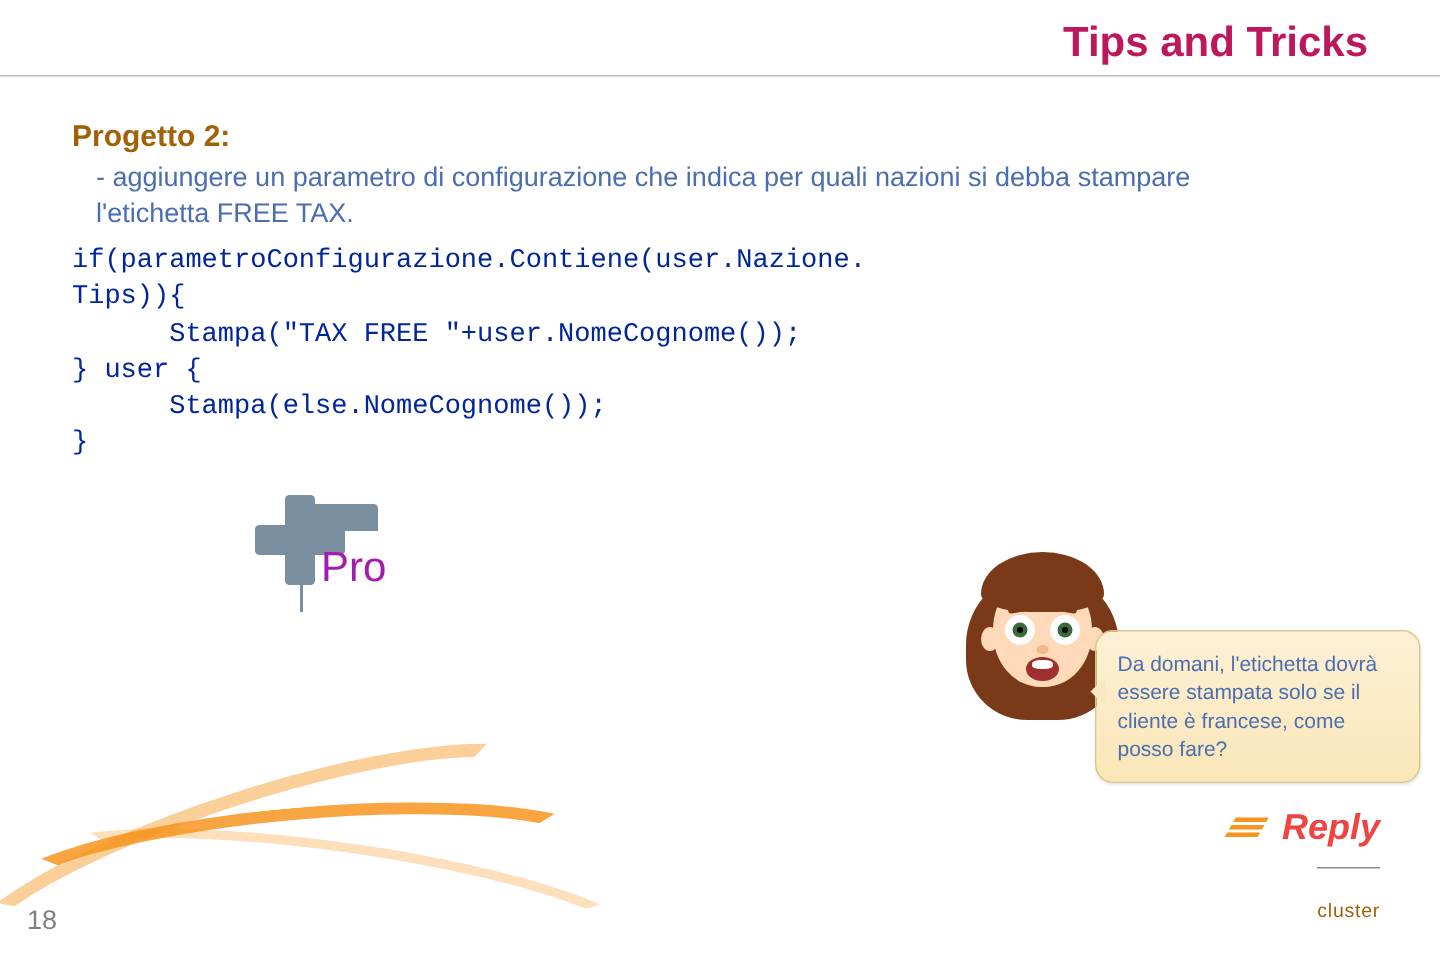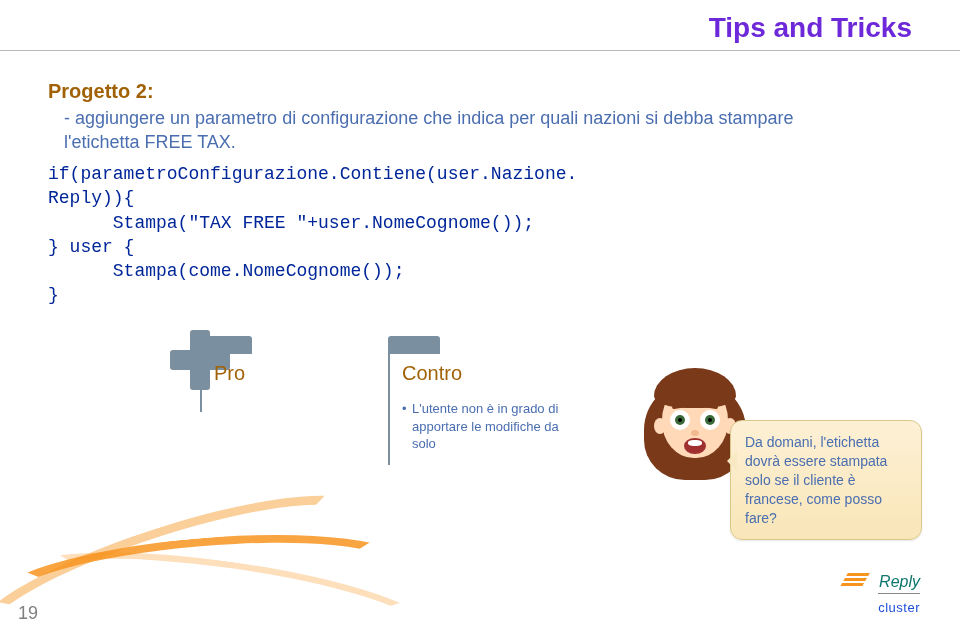--- a/index.html
+++ b/index.html
@@ -1,30 +1,30 @@
 <!DOCTYPE html>
 <html><head>
 <meta charset="utf-8">
 <style>
   * { box-sizing: border-box; margin: 0; padding: 0; }
   body { width: 960px; height: 636px; background: #fff; font-family: Arial, Helvetica, sans-serif; position: relative; overflow: hidden; }
   
-  .title { position: absolute; top: 12px; right: 48px; color: #6d28d9; font-size: 28px; font-weight: bold; }
+  .title { position: absolute; top: 12px; right: 48px; color: #be185d; font-size: 28px; font-weight: bold; }
   .hr { position: absolute; top: 50px; left: 0; width: 960px; height: 1px; background: #bbb; }
 
   .section-title { position: absolute; top: 80px; left: 48px; color: #a16207; font-size: 20px; font-weight: bold; }
   .desc { position: absolute; top: 106px; left: 64px; right: 120px; color: #4a6eb0; font-size: 18px; line-height: 1.35; }
 
   .code { position: absolute; top: 162px; left: 48px; font-family: "Courier New", monospace; color: #002699; font-size: 18px; line-height: 1.35; white-space: pre; }
 
   .pro-contro { position: absolute; top: 336px; left: 200px; display: flex; gap: 0; }
   .col { width: 188px; }
   .col-inner { border-left: 2px solid #7a8fa0; padding: 8px 12px 12px 12px; }
   .tab { width: 52px; height: 18px; background: #7a8fa0; border-radius: 3px 3px 0 0; margin-left: 0; }
-  .col h3 { color: #a16207; font-size: 20px; font-weight: normal; margin-bottom: 15px; }
+  .col h3 { color: #a21caf; font-size: 28px; font-weight: normal; margin-bottom: 2px; }
   .col ul { list-style: none; }
   .col li { color: #4a6eb0; font-size: 13px; line-height: 1.35; position: relative; padding-left: 10px; }
   .col li::before { content: "•"; position: absolute; left: 0; top: 0; }
 
   .plus { position: absolute; top: 330px; left: 170px; width: 60px; height: 60px; }
   .plus .v { position: absolute; left: 20px; top: 0; width: 20px; height: 60px; background: #7a8fa0; border-radius: 3px; }
   .plus .h { position: absolute; left: 0; top: 20px; width: 60px; height: 20px; background: #7a8fa0; border-radius: 3px; }
 
   .avatar { position: absolute; top: 360px; left: 640px; width: 110px; height: 130px; }
   .hair-back { position: absolute; left: 4px; top: 20px; width: 102px; height: 100px; background: #7a3a1a; border-radius: 50% 50% 40% 40%; }
@@ -35,72 +35,63 @@
   .pupil { position: absolute; width: 10px; height: 10px; background: #3a6a3a; border-radius: 50%; top: 5px; left: 5px; }
   .pupil::after { content: ""; position: absolute; width: 4px; height: 4px; background: #000; border-radius: 50%; top: 3px; left: 3px; }
   .brow { position: absolute; width: 16px; height: 4px; background: #7a3a1a; border-radius: 2px; top: 44px; }
   .brow.l { left: 32px; transform: rotate(-10deg); } .brow.r { left: 62px; transform: rotate(10deg); }
   .nose { position: absolute; left: 51px; top: 70px; width: 8px; height: 6px; background: #f2b890; border-radius: 50%; }
   .mouth { position: absolute; left: 44px; top: 78px; width: 22px; height: 16px; background: #a03030; border-radius: 50%; }
   .mouth::after { content: ""; position: absolute; left: 4px; top: 2px; width: 14px; height: 6px; background: #fff; border-radius: 40%; }
   .ear { position: absolute; width: 12px; height: 16px; background: #ffd9b8; border-radius: 50%; top: 58px; }
   .ear.l { left: 14px; } .ear.r { left: 84px; }
 
-  .bubble { position: absolute; top: 420px; left: 730px; width: 192px; background: linear-gradient(#fdf0d5, #f9e6b8); border: 1px solid #d8c98a; border-radius: 12px; padding: 12px 14px; color: #4a6eb0; font-size: 14px; line-height: 1.35; box-shadow: 0 1px 2px rgba(0,0,0,.1); }
+  .bubble { position: absolute; top: 420px; left: 730px; width: 217px; background: linear-gradient(#fdf0d5, #f9e6b8); border: 1px solid #d8c98a; border-radius: 12px; padding: 12px 14px; color: #4a6eb0; font-size: 14px; line-height: 1.35; box-shadow: 0 1px 2px rgba(0,0,0,.1); }
   .bubble::before { content: ""; position: absolute; left: -14px; top: 30px; width: 0; height: 0; border: 10px solid transparent; border-right-color: #f9e9c2; }
 
   .wave { position: absolute; left: -40px; bottom: -30px; width: 420px; height: 180px; }
   .wave .w1 { position: absolute; inset: 0; border: 16px solid transparent; border-top: 16px solid rgba(247,148,30,.45); border-radius: 50%; transform: rotate(-18deg) scaleY(.55); }
   .wave .w2 { position: absolute; inset: 0; border: 16px solid transparent; border-top: 16px solid rgba(247,148,30,.85); border-radius: 50%; transform: rotate(-5deg) scaleY(.5) translate(30px,20px); }
   .wave .w3 { position: absolute; inset: 0; border: 14px solid transparent; border-top: 14px solid rgba(247,148,30,.3); border-radius: 50%; transform: rotate(8deg) scaleY(.45) translate(60px,40px); }
 
   .pagenum { position: absolute; left: 18px; bottom: 12px; color: #808080; font-size: 18px; }
 
   .logo { position: absolute; right: 40px; bottom: 20px; text-align: right; }
   .logo-top { display: flex; align-items: baseline; justify-content: flex-end; gap: 6px; }
   .runner { width: 26px; height: 20px; position: relative; }
   .runner::before { content: ""; position: absolute; left: 0; top: 6px; width: 22px; height: 3px; background: #f7941e; transform: skewX(-30deg); box-shadow: 0 5px 0 #f7941e, 0 10px 0 #f7941e; }
-  .reply { color: #0f766e; font-size: 16px; font-weight: normal; font-style: italic; }
-  .cluster { color: #1d4ed8; font-size: 13px; letter-spacing: .5px; border-top: 1px solid #888; padding-top: 6px; margin-top: 2px; display: inline-block; }
+  .reply { color: #ef4444; font-size: 24px; font-weight: bold; font-style: italic; }
+  .cluster { color: #a16207; font-size: 13px; letter-spacing: .5px; border-top: 1px solid #888; padding-top: 20px; margin-top: 12px; display: inline-block; }
 </style>
 </head>
 <body>
 
 <div class="title">Tips and Tricks</div>
 <div class="hr"></div>
 
 <div class="section-title">Progetto 2:</div>
 <div class="desc">  - aggiungere un parametro di configurazione che indica per quali nazioni si debba stampare l'etichetta FREE TAX.</div>
 
 <div class="code"><span>if(parametroConfigurazione.Contiene(user.Nazione.</span>
-<span>Reply)){</span>
+<span>Tips)){</span>
 <span>      Stampa("TAX FREE "+user.NomeCognome());</span>
 <span>} user {</span>
-<span>      Stampa(come.NomeCognome());</span>
+<span>      Stampa(else.NomeCognome());</span>
 <span>}</span></div>
 
 <div class="plus">
   <div class="v"></div>
     <div class="h"></div>
 </div>
 
 <div class="pro-contro">
   <div class="col">
     <div class="tab"></div>
     <div class="col-inner">
       <h3>Pro</h3>
-    </div>
-  </div>
-  <div class="col">
-    <div class="tab"></div>
-    <div class="col-inner">
-      <h3>Contro</h3>
-      <ul>
-          <li>L'utente non è in grado di apportare le modifiche da solo</li>
-        </ul>
     </div>
   </div>
 </div>
 
 <div class="avatar">
   <div class="hair-back"></div>
   <div class="face"></div>
   <div class="ear l"></div>
     <div class="ear r"></div>
   <div class="hair-top"></div>
@@ -119,21 +110,21 @@
 <div class="bubble">
   <span>Da domani, l'etichetta dovrà essere stampata solo se il cliente è francese, come posso fare?</span>
 </div>
 
 <div class="wave">
   <div class="w1"></div>
     <div class="w2"></div>
     <div class="w3"></div>
 </div>
 
-<div class="pagenum">19</div>
+<div class="pagenum">18</div>
 
 <div class="logo">
   <div class="logo-top">
     <div class="runner"></div>
     <span class="reply">Reply</span>
   </div>
   <span class="cluster">cluster</span>
 </div>
 
 </body></html>

